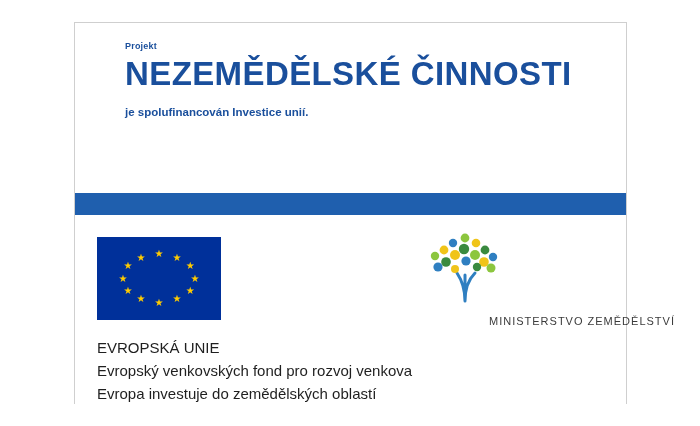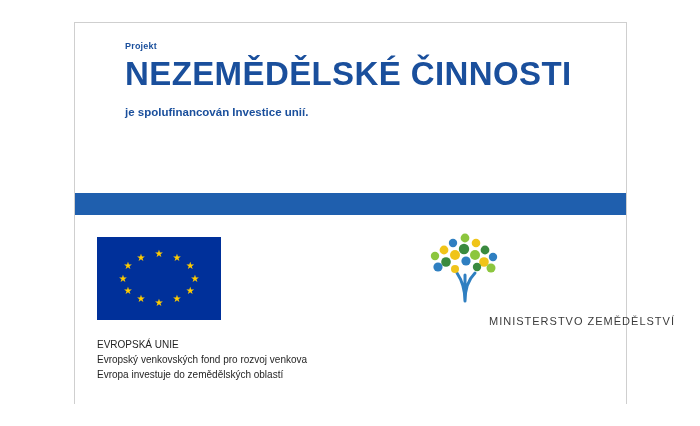--- a/index.html
+++ b/index.html
@@ -119,21 +119,21 @@
     white-space: nowrap;
     margin-left: 44px;
   }
   .captions {
     position: absolute;
     left: 22px;
     top: 122px;
     color: #1f1f1f;
   }
   .caption-line {
-    font-size: 10px;
+    font-size: 15px;
     line-height: 1.52;
     white-space: nowrap;
   }
 </style>
 </head>
 <body>
 
 <div class="poster">
 
   <div class="top-section">

